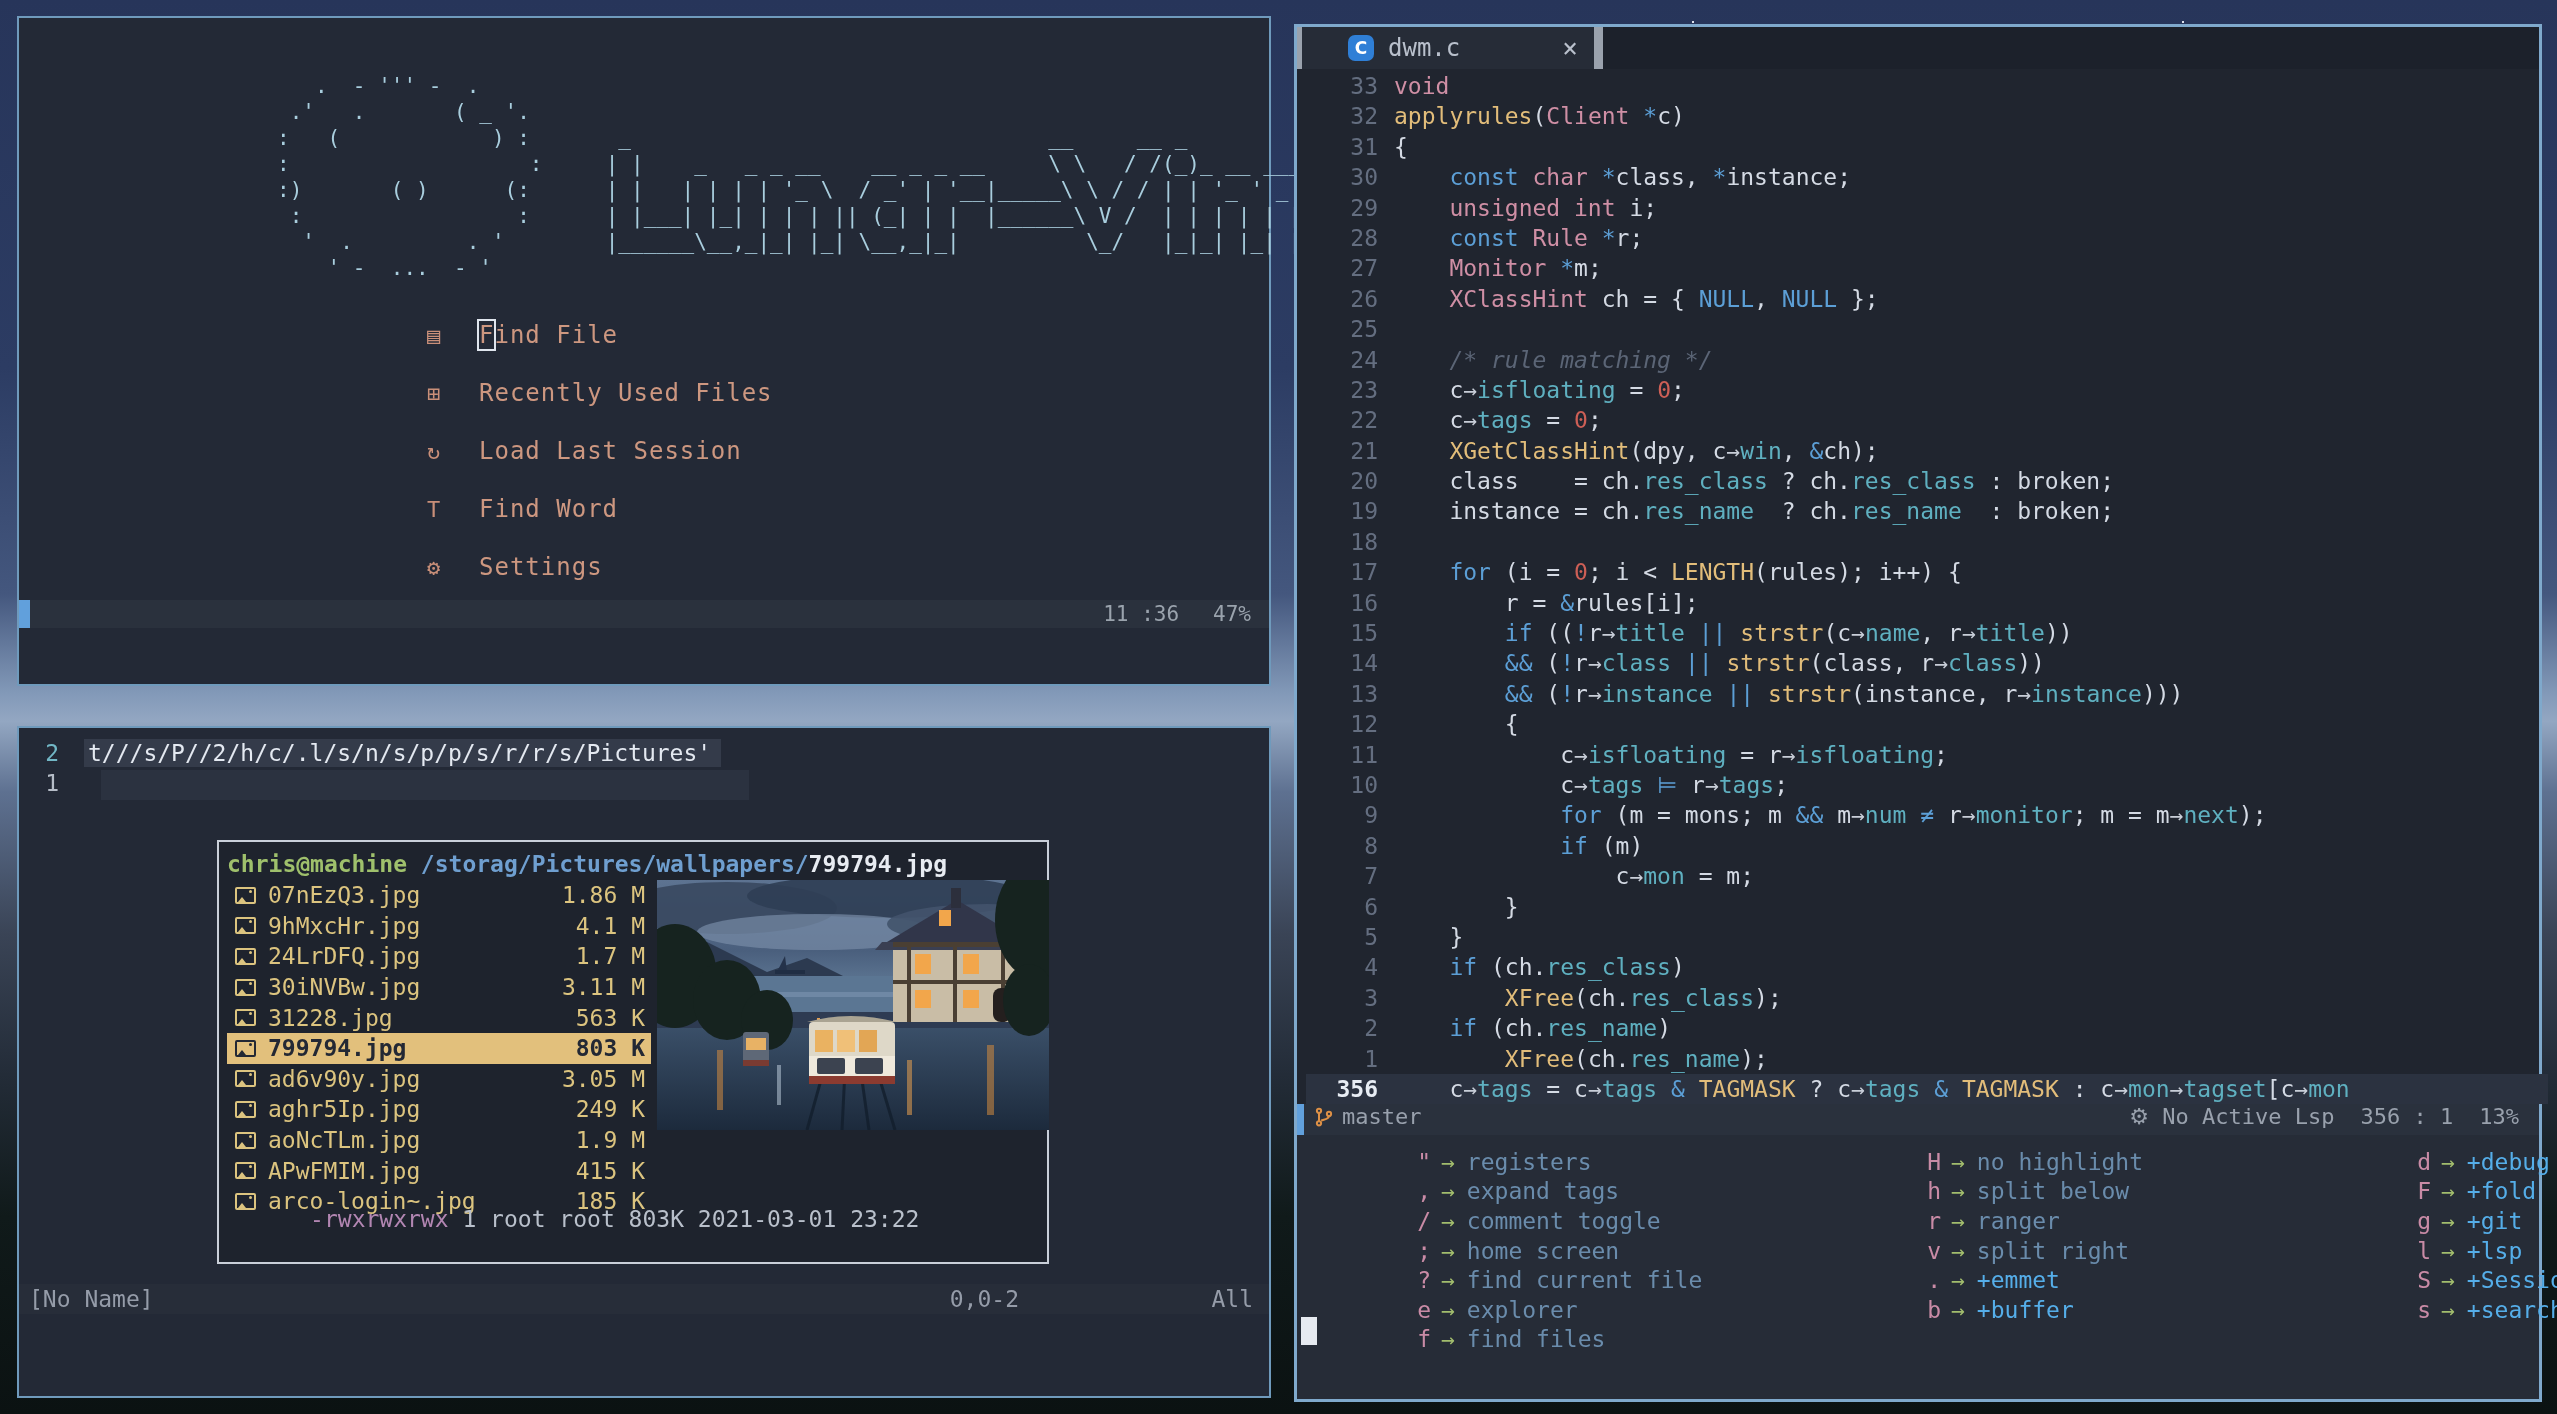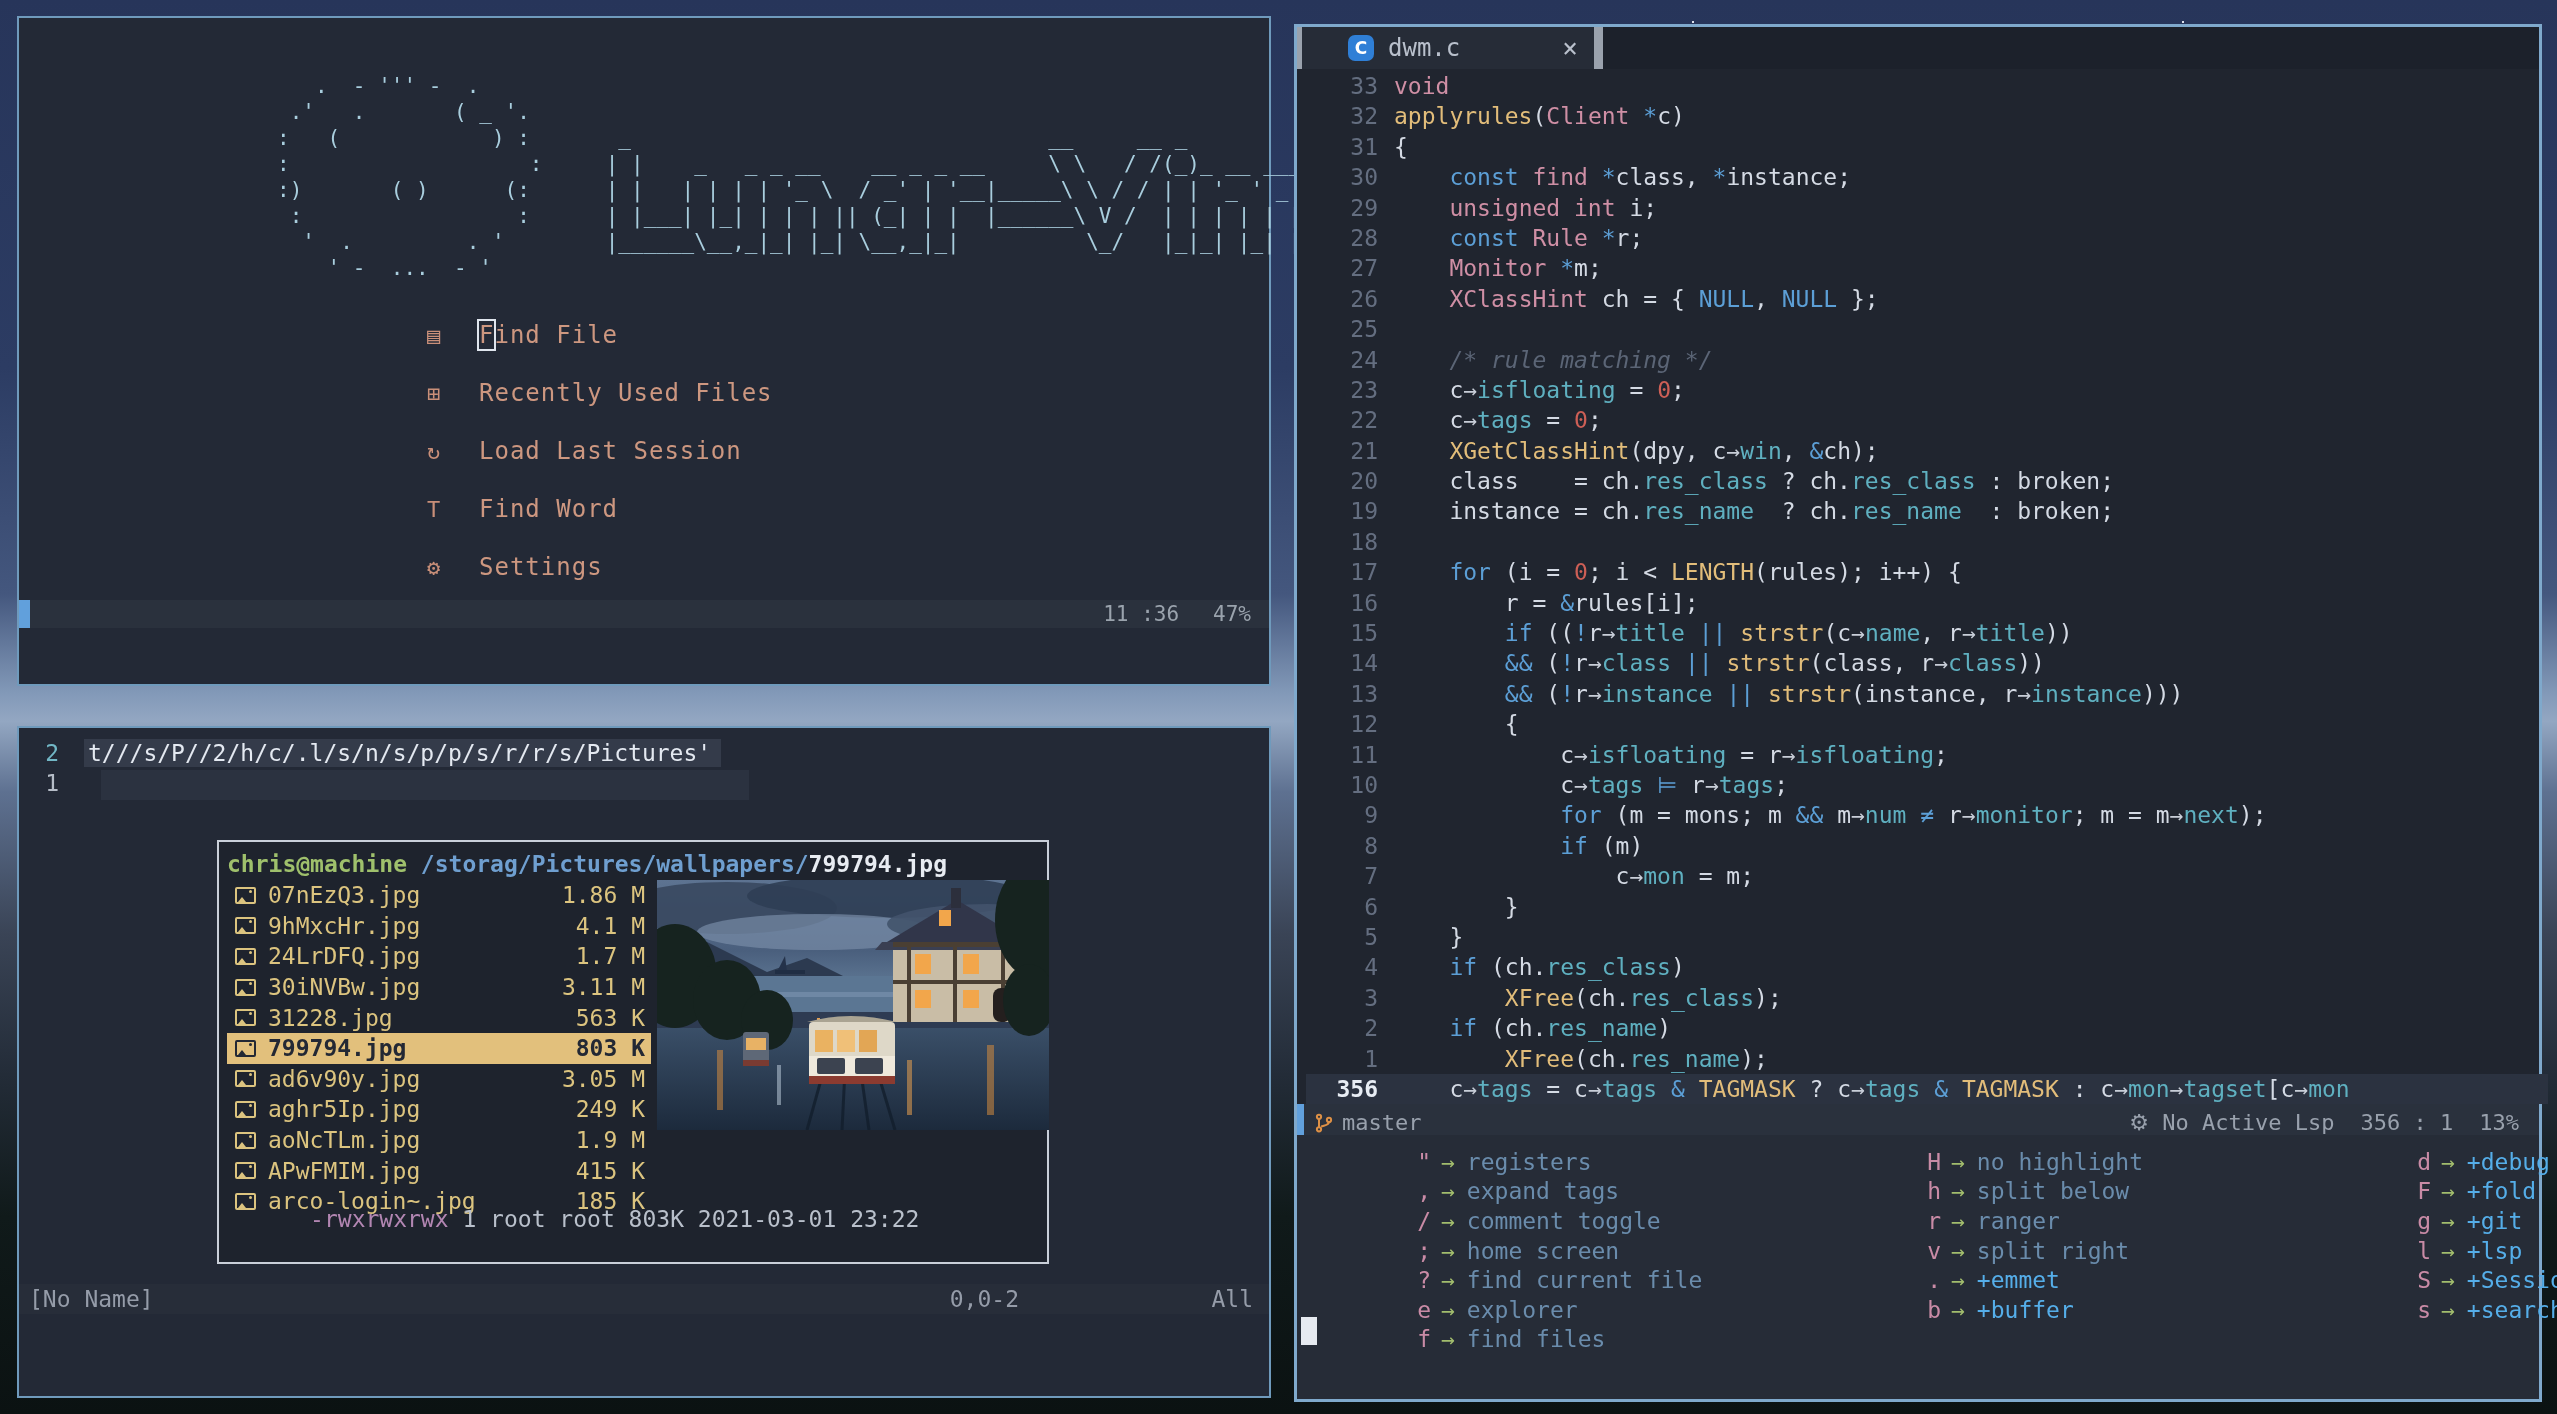--- a/index.html
+++ b/index.html
@@ -66,21 +66,21 @@
   .c-icon{width:26px;height:26px;border-radius:7px;background:#2f7fd6;color:#fff;font-family:"DejaVu Sans",sans-serif;font-weight:bold;font-size:17px;display:flex;align-items:center;justify-content:center;margin:0 14px 0 46px}
   .tab-title{color:#b9c0cc;font-size:24px}
   .tab-close{margin-left:auto;margin-right:16px;color:#b9c0cc;font-size:26px}
   #code{position:absolute;left:9px;top:44px;width:100%}
   .cl{height:30.4px;line-height:30.4px;font-size:23px;white-space:pre;overflow:hidden;display:flex}
   .cl .gut{width:72px;padding-right:16px;text-align:right;color:#646e80;flex:none}
   .cl.current{background:#2b3240}
   .cl.current .gut{color:#e8edf4;font-weight:bold}
   .tk-w{color:#d4dae4}.tk-o{color:#c8ced8}.tk-p{color:#cf8fa5}.tk-b{color:#5c9fd6}
   .tk-y{color:#e2bd7a}.tk-c{color:#5fb0c0}.tk-r{color:#cd5f56}.tk-m{color:#5b6576;font-style:italic}
-  .sl-c{position:absolute;left:0;top:1077px;width:100%;height:31px;background:#2a313d;display:flex;align-items:flex-end;font-size:22px;color:#99a1ad}
+  .sl-c{position:absolute;left:0;top:1077px;width:100%;height:31px;background:#2a313d;display:flex;align-items:flex-start;font-size:22px;color:#99a1ad}
   .sl-c .mode-block{width:7px;background:#61a0dc}
   .branch-wrap{display:flex;align-items:center;gap:8px;margin-left:10px}
   .sl-c-right{margin-left:auto;display:flex;align-items:center;gap:26px;padding-right:20px}
   .gear{font-family:"DejaVu Sans",sans-serif}
   #whichkey{position:absolute;left:0;top:1108px;width:100%;height:264px;background:#262c37}
   .wk-col{position:absolute;top:12px}
   .wk-row{height:29.6px;display:flex;align-items:center;font-size:23px;white-space:pre}
   .wk-key{display:inline-block;width:34px;text-align:right;color:#c98ba6}
   .wk-arrow{color:#a2bd6d;padding:0 12px 0 10px}
   .wk-desc{color:#6a8cac}
@@ -320,21 +320,21 @@
       <span class="tab-title">dwm.c</span>
       <span class="tab-close">×</span>
     </div>
     <div class="tab-sep thick"></div>
   </div>
 
   <div id="code">
       <div class="cl"><span class="gut">33</span><span><span class="tk-p">void</span></span></div>
       <div class="cl"><span class="gut">32</span><span><span class="tk-y">applyrules</span><span class="tk-w">(</span><span class="tk-p">Client</span><span class="tk-w"> </span><span class="tk-b">*</span><span class="tk-w">c)</span></span></div>
       <div class="cl"><span class="gut">31</span><span><span class="tk-w">{</span></span></div>
-      <div class="cl"><span class="gut">30</span><span><span class="tk-w">    </span><span class="tk-b">const</span><span class="tk-w"> </span><span class="tk-p">find</span><span class="tk-w"> </span><span class="tk-b">*</span><span class="tk-w">class, </span><span class="tk-b">*</span><span class="tk-w">instance;</span></span></div>
+      <div class="cl"><span class="gut">30</span><span><span class="tk-w">    </span><span class="tk-b">const</span><span class="tk-w"> </span><span class="tk-p">char</span><span class="tk-w"> </span><span class="tk-b">*</span><span class="tk-w">class, </span><span class="tk-b">*</span><span class="tk-w">instance;</span></span></div>
       <div class="cl"><span class="gut">29</span><span><span class="tk-w">    </span><span class="tk-p">unsigned int</span><span class="tk-w"> i;</span></span></div>
       <div class="cl"><span class="gut">28</span><span><span class="tk-w">    </span><span class="tk-b">const</span><span class="tk-w"> </span><span class="tk-p">Rule</span><span class="tk-w"> </span><span class="tk-b">*</span><span class="tk-w">r;</span></span></div>
       <div class="cl"><span class="gut">27</span><span><span class="tk-w">    </span><span class="tk-p">Monitor</span><span class="tk-w"> </span><span class="tk-b">*</span><span class="tk-w">m;</span></span></div>
       <div class="cl"><span class="gut">26</span><span><span class="tk-w">    </span><span class="tk-p">XClassHint</span><span class="tk-w"> ch = { </span><span class="tk-b">NULL</span><span class="tk-w">, </span><span class="tk-b">NULL</span><span class="tk-w"> };</span></span></div>
       <div class="cl"><span class="gut">25</span><span></span></div>
       <div class="cl"><span class="gut">24</span><span><span class="tk-w">    </span><span class="tk-m">/* rule matching */</span></span></div>
       <div class="cl"><span class="gut">23</span><span><span class="tk-w">    c</span><span class="tk-o">→</span><span class="tk-c">isfloating</span><span class="tk-w"> = </span><span class="tk-r">0</span><span class="tk-w">;</span></span></div>
       <div class="cl"><span class="gut">22</span><span><span class="tk-w">    c</span><span class="tk-o">→</span><span class="tk-c">tags</span><span class="tk-w"> = </span><span class="tk-r">0</span><span class="tk-w">;</span></span></div>
       <div class="cl"><span class="gut">21</span><span><span class="tk-w">    </span><span class="tk-y">XGetClassHint</span><span class="tk-w">(dpy, c</span><span class="tk-o">→</span><span class="tk-c">win</span><span class="tk-w">, </span><span class="tk-b">&amp;</span><span class="tk-w">ch);</span></span></div>
       <div class="cl"><span class="gut">20</span><span><span class="tk-w">    class    = ch.</span><span class="tk-c">res_class</span><span class="tk-w"> ? ch.</span><span class="tk-c">res_class</span><span class="tk-w"> : broken;</span></span></div>

